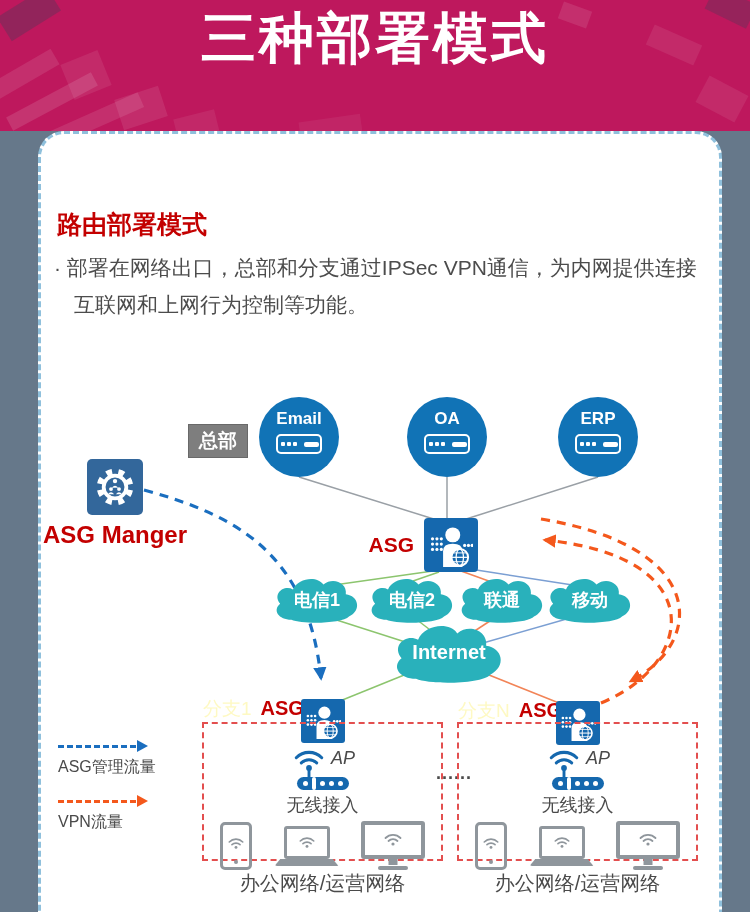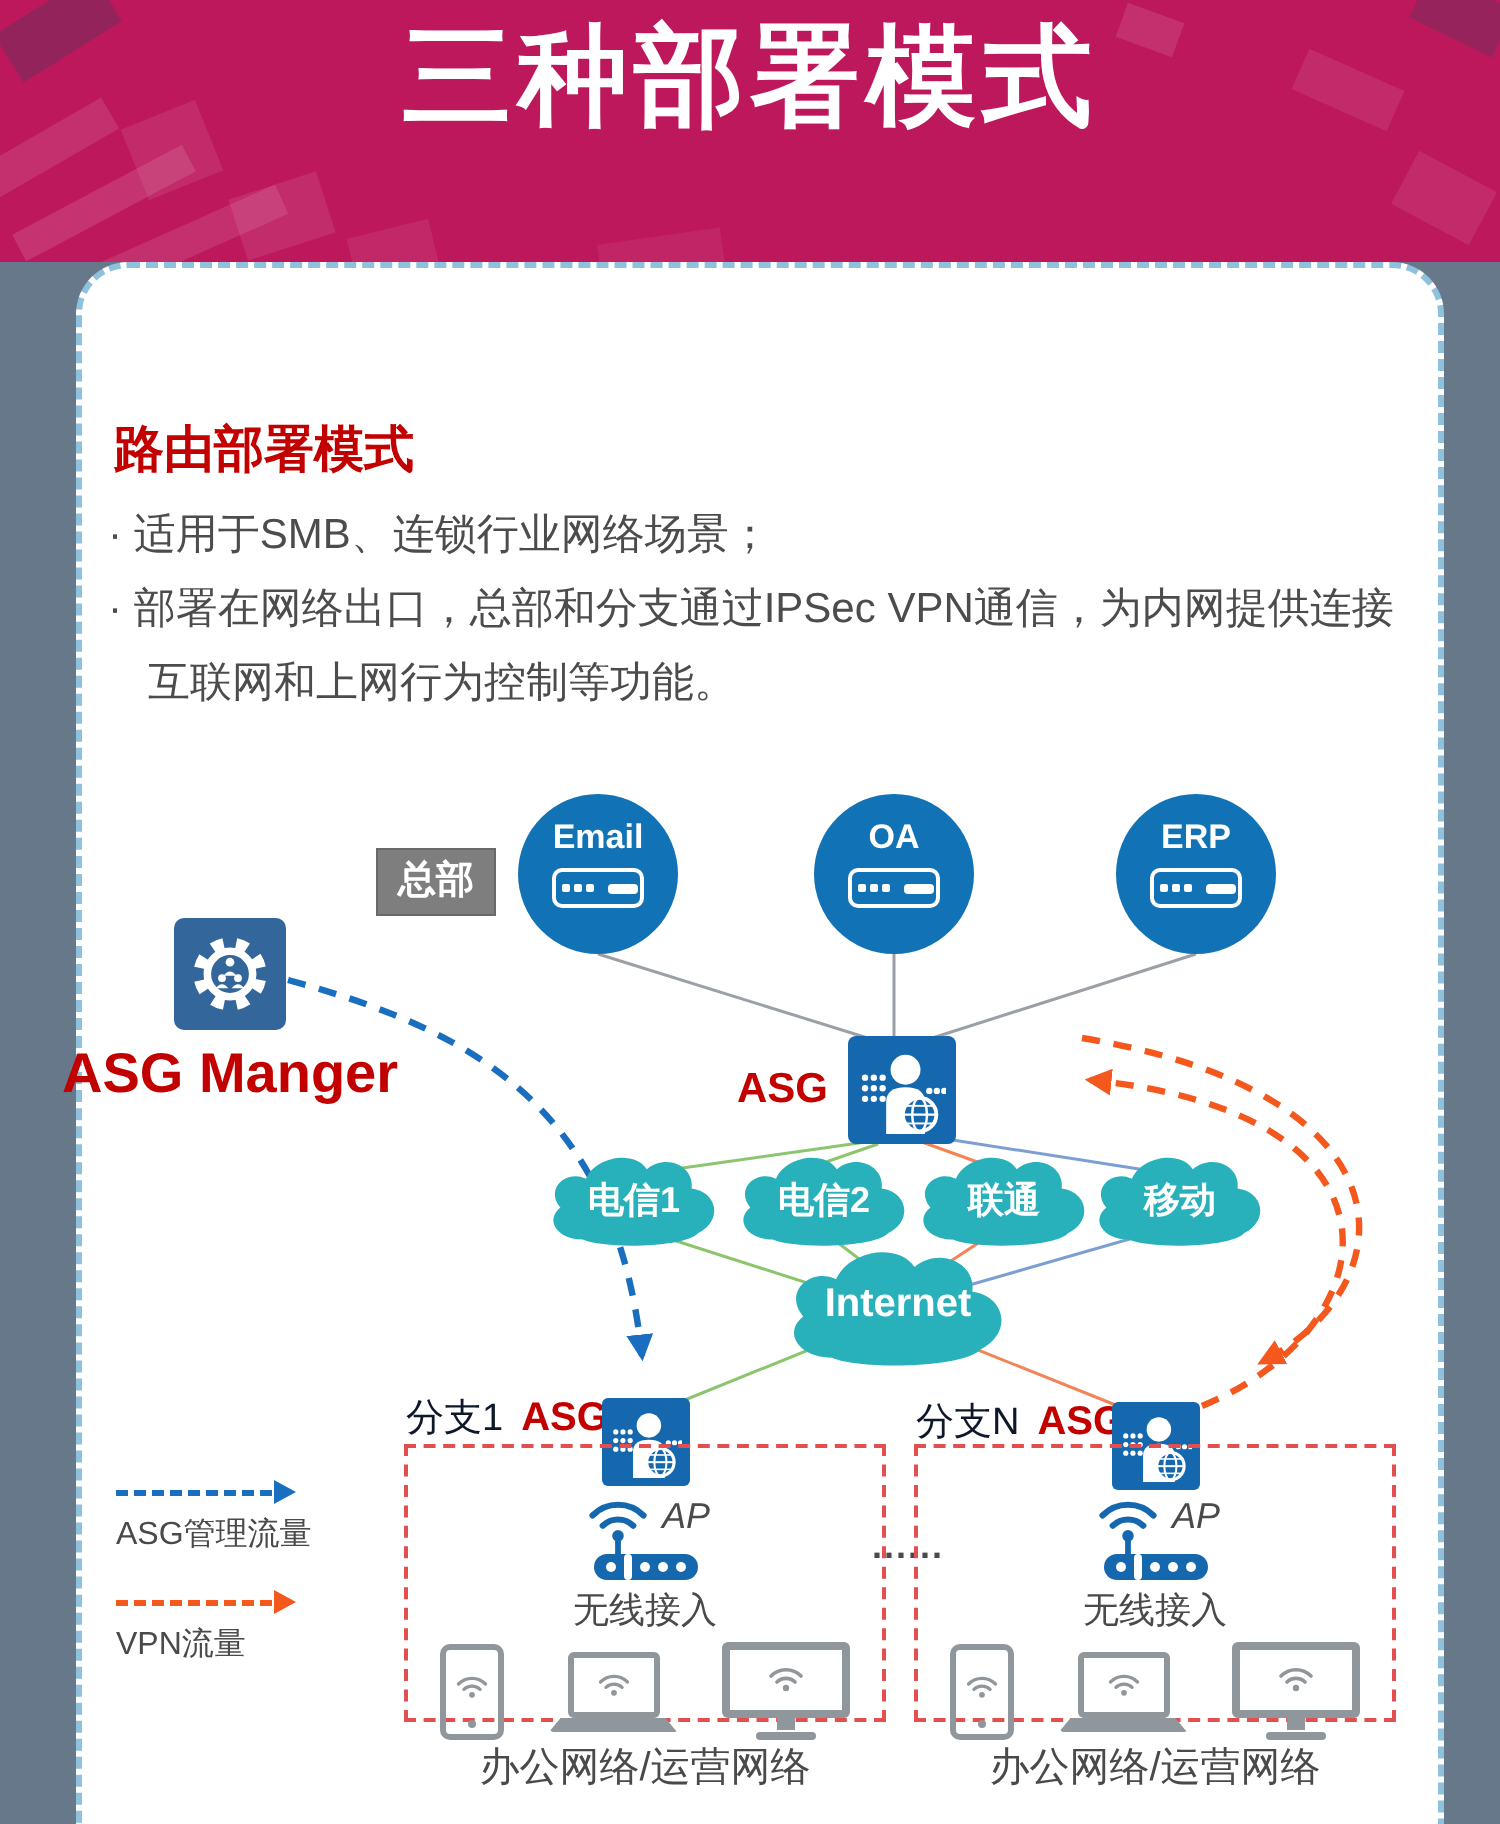--- a/index.html
+++ b/index.html
@@ -36,32 +36,32 @@
     top:397px; width:80px; height:80px; border-radius:50%; background:#1173B6;
     display:flex; flex-direction:column; align-items:center;
   }
   .server-circle .lbl { margin-top:12px; color:#fff; font-weight:bold; font-size:17px; }
   .srv { margin-top:5px; width:46px; height:20px; border:2.5px solid #fff; border-radius:5px;
          display:flex; align-items:center; justify-content:center; }
   .srv i { display:block; width:4px; height:4px; background:#fff; border-radius:1px; margin:0 1.2px; }
   .srv b { display:block; width:15px; height:5px; background:#fff; border-radius:2px; margin-left:5px; }
   .mgr-square { left:87px; top:459px; width:56px; height:56px; background:#33679B; border-radius:5px;
                 display:flex; align-items:center; justify-content:center; }
-  .mgr-label { left:30px; top:521px; width:170px; text-align:center; color:#C30000; font-weight:bold; font-size:28px; }
+  .mgr-label { left:30px; top:521px; width:170px; text-align:center; color:#C30000; font-weight:bold; font-size:24px; }
   .asg-square { width:54px; height:54px; background:#1568AE; border-radius:4px;
                 display:flex; align-items:center; justify-content:center; }
   .asg-core { left:424px; top:518px; }
   .asg-core-label { left:352px; top:533px; width:62px; text-align:right; color:#C30000; font-weight:bold; font-size:21px; }
   .cloud { width:96px; height:52px; top:573px; color:#29B1BB; }
   .cloud svg.shape, .cloud-big svg.shape { position:absolute; left:0; top:0; width:100%; height:100%; }
   .cloud .lbl { position:absolute; width:100%; text-align:center; top:15px; color:#fff; font-weight:bold; font-size:18px; }
   .cloud-big { left:384px; top:619px; width:130px; height:66px; color:#29B1BB; }
   .cloud-big .lbl { position:absolute; width:100%; text-align:center; top:22px; color:#fff; font-weight:bold; font-size:20px; }
   .branch-caption { display:flex; gap:9px; align-items:baseline; }
-  .branch-caption .nm { font-size:19px; color:#0f172a; }
+  .branch-caption .nm { font-size:19px; color:#fef9c3; }
   .branch-caption .gw { font-size:20px; color:#C30000; font-weight:bold; }
   .branch-square { width:44px; height:44px; background:#1568AE; border-radius:3px;
                    display:flex; align-items:center; justify-content:center; }
   .branch-box { top:722px; width:241px; height:139px; border:2px dashed #E34F4F;
                 display:flex; flex-direction:column; align-items:center; padding-top:21px; }
   .wifi-row { display:flex; align-items:flex-start; height:33px;font-style:italic; }
   .wifi-row .ap-lbl { font-size:18px; color:#4A4A4A; margin-top:3px; margin-left:3px; }
   .ap-device { width:52px; height:22px; background:#1568AE; border-radius:11px; margin-top:-1px;
                display:flex; align-items:center; justify-content:center; gap:4px; }
   .ap-device i { display:block; width:5px; height:5px; background:#fff; border-radius:50%; }
@@ -166,21 +166,20 @@
     <div class="deco" style="left:0;top:0;width:58px;height:28px;opacity:.30;background:#2F4156;transform:rotate(-32deg)"></div>
     <div class="deco" style="left:708px;top:-6px;width:46px;height:26px;opacity:.28;background:#2F4156;transform:rotate(26deg)"></div>
   </div>
   <div class="banner-title">三种部署模式</div>
 </div>
 
 <div class="card"></div>
 
 <div class="section-heading abs">路由部署模式</div>
 <div class="bullets abs">
-  <div class="li">· 适用于SMB、连锁行业网络场景；</div>
   <div class="li">· 部署在网络出口，总部和分支通过IPSec VPN通信，为内网提供连接互联网和上网行为控制等功能。</div>
 </div>
 
 <svg class="overlay" xmlns="http://www.w3.org/2000/svg">
   <defs>
     <marker id="arr-blue" viewBox="0 0 10 10" refX="8" refY="5" markerWidth="4.2" markerHeight="4.2" orient="auto">
       <path d="M0,0 L10,5 L0,10 Z" fill="#1A6EBF"></path>
     </marker>
     <marker id="arr-orange" viewBox="0 0 10 10" refX="8" refY="5" markerWidth="4.2" markerHeight="4.2" orient="auto">
       <path d="M0,0 L10,5 L0,10 Z" fill="#F4581C"></path>

